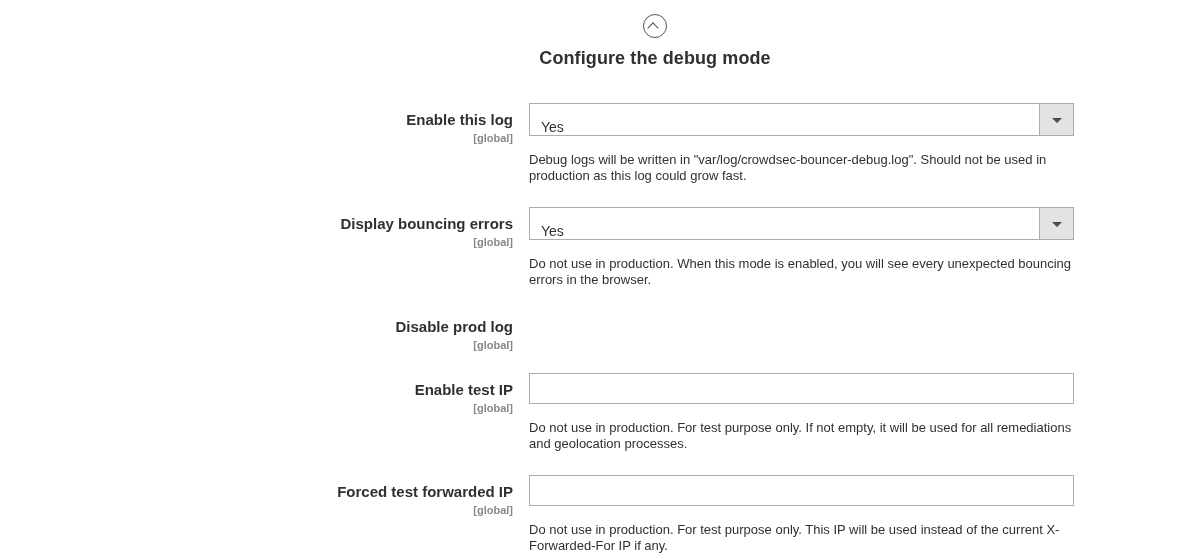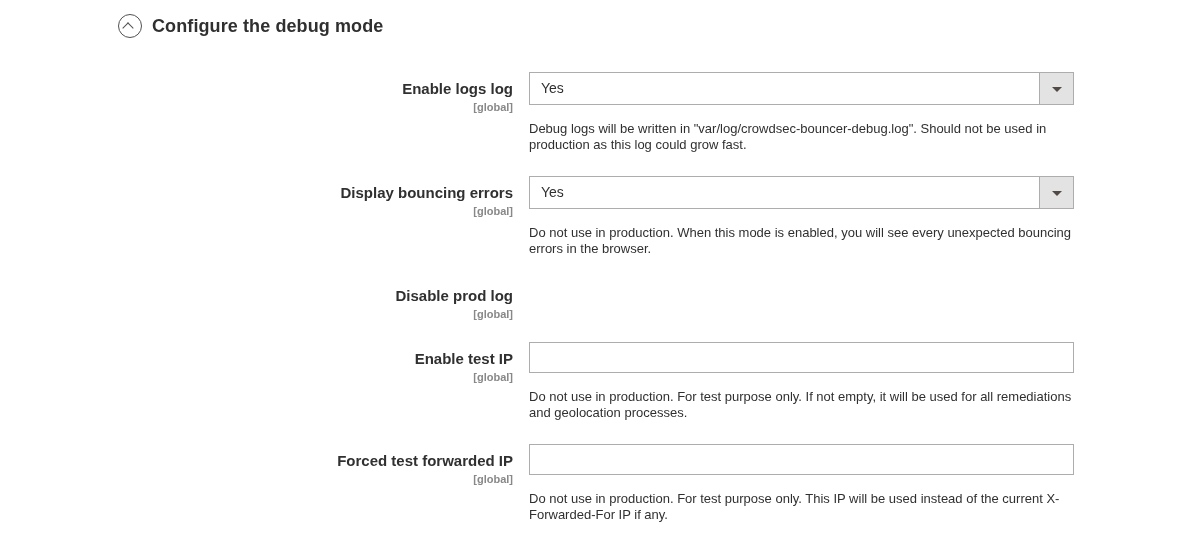--- a/index.html
+++ b/index.html
@@ -21,20 +21,21 @@
     width: 1200px;
     height: 560px;
   }
 
   
   .section-header {
     display: flex;
     align-items: center;
     gap: 10px;
     padding: 14px 8px 0 118px;
+    flex-direction: column;
   }
   .collapse-icon {
     width: 22px;
     height: 22px;
     border: 1.6px solid #515151;
     border-radius: 50%;
     position: relative;
     flex: none;
   }
   .collapse-icon::before {
@@ -94,21 +95,21 @@
     position: relative;
     width: 545px;
     height: 33px;
     box-sizing: border-box;
     border: 1px solid #adadad;
     background: #fff;
   }
   .select-wrap .value {
     position: absolute;
     left: 11px;
-    top: 0;
+    top: 8px;
     line-height: 31px;
     font-size: 14px;
     color: #303030;
   }
   .select-wrap .arrow-box {
     position: absolute;
     right: 0;
     top: 0;
     width: 33px;
     height: 31px;
@@ -154,21 +155,21 @@
 
   <div class="section-header">
     <span class="collapse-icon"></span>
     <span class="section-title">Configure the debug mode</span>
   </div>
 
   <div class="form">
 
     <div class="field-row">
       <div class="label-col">
-        <span class="field-label">Enable logs log</span>
+        <span class="field-label">Enable this log</span>
         <span class="field-scope">[global]</span>
       </div>
       <div class="control-col">
         <div class="select-wrap">
           <span class="value">Yes</span>
           <span class="arrow-box"></span>
         </div>
         <div class="help-note">Debug logs will be written in "var/log/crowdsec-bouncer-debug.log". Should not be used in production as this log could grow fast.</div>
       </div>
     </div>

